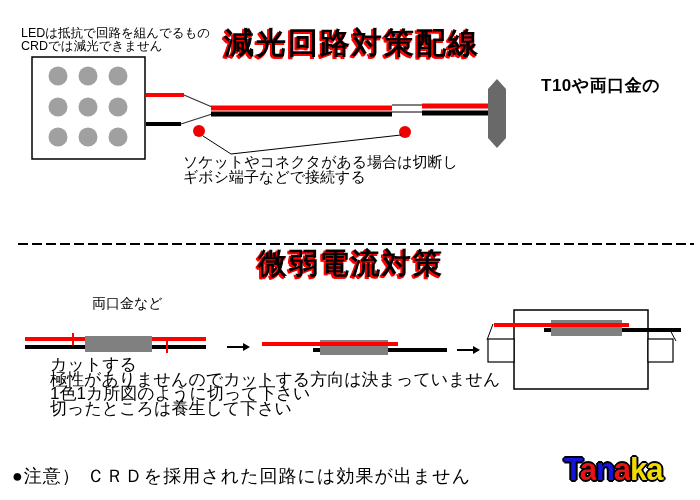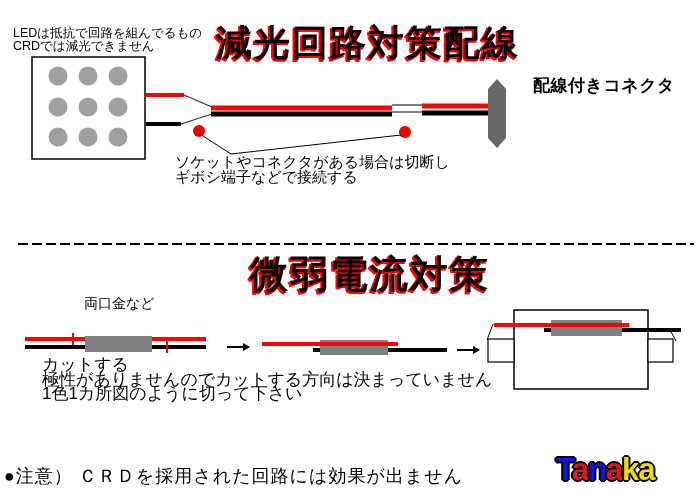--- a/index.html
+++ b/index.html
@@ -1,24 +1,24 @@
 <!DOCTYPE html>
 <html><head>
 <meta charset="utf-8">
 <style>
   html,body{margin:0;padding:0;background:#fff;}
   #canvas{
     position:relative;width:700px;height:500px;background:#ffffff;overflow:hidden;
     font-family:"Liberation Sans","DejaVu Sans",sans-serif;color:#000;
   }
   #diagram-svg{position:absolute;left:0;top:0;}
-  .abs{position:absolute;white-space:nowrap;}
+  .abs{position:absolute;white-space:nowrap;margin-left:8px;}
   .small-note{font-size:12.5px;line-height:13px;}
   .big-title{
-    font-size:36px;font-weight:bold;letter-spacing:2px;line-height:34px;
+    font-size:30px;font-weight:bold;letter-spacing:2px;line-height:34px;
     color:#000;text-shadow:-2px 1px 0 #ff0000,-1px 2px 0 #ff0000,-2px 2px 0 #ff0000;
   }
   .bold-label{font-size:17px;font-weight:bold;line-height:18px;letter-spacing:0.5px;}
   .plain-note{font-size:15px;line-height:15px;}
   .inst-line{font-size:17px;line-height:14.5px;}
   .warning-text{font-size:18px;letter-spacing:1px;}
   .logo{font-size:31px;font-weight:bold;letter-spacing:-1px;}
   .logo span{
     text-shadow:-2px 0 #000,2px 0 #000,0 -2px #000,0 2px #000,
                 -1px -1px #000,1px 1px #000,-1px 1px #000,1px -1px #000;
@@ -93,36 +93,37 @@
   </svg>
 
   <div class="abs small-note" style="left:13px;top:27px;">
     <div>LEDは抵抗で回路を組んでるもの</div>
     <div>CRDでは減光できません</div>
   </div>
 
   <div class="abs big-title" style="left:216px;top:26px;">減光回路対策配線</div>
 
   <div class="abs bold-label" style="left:533px;top:77px;">
-    <div>配線付きコネクタ</div>
+    <div>T10や両口金の</div>
   </div>
 
   <div class="abs plain-note" style="left:175px;top:154px;">
     <div>ソケットやコネクタがある場合は切断し</div>
     <div>ギボシ端子などで接続する</div>
   </div>
 
-  <div class="abs big-title" style="left:250px;top:257px;font-size:38px;">微弱電流対策</div>
+  <div class="abs big-title" style="left:250px;top:246px;font-size:29px;">微弱電流対策</div>
 
   <div class="abs" style="left:84px;top:295px;font-size:14px;text-align:right;">両口金など</div>
 
   <div class="abs" style="left:42px;top:358px;">
     <div class="inst-line">カットする</div>
     <div class="inst-line">極性がありませんのでカットする方向は決まっていません</div>
     <div class="inst-line">1色1カ所図のように切って下さい</div>
+    <div class="inst-line">切ったところは養生して下さい</div>
   </div>
 
 
   <div class="abs warning-text" style="left:4px;top:464px;">●注意） ＣＲＤを採用された回路には効果が出ません</div>
 
   <div class="abs logo" style="left:556px;top:452px;"><span style="color: rgb(20, 20, 220);">T</span><span style="color: rgb(230, 20, 20);">a</span><span style="color: rgb(20, 20, 220);">n</span><span style="color: rgb(230, 20, 20);">a</span><span style="color: rgb(240, 220, 0);">k</span><span style="color: rgb(240, 220, 0);">a</span></div>
 
 </div>
 
 </body></html>

